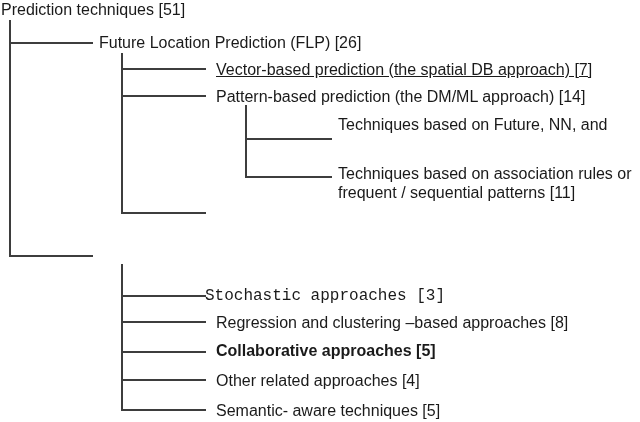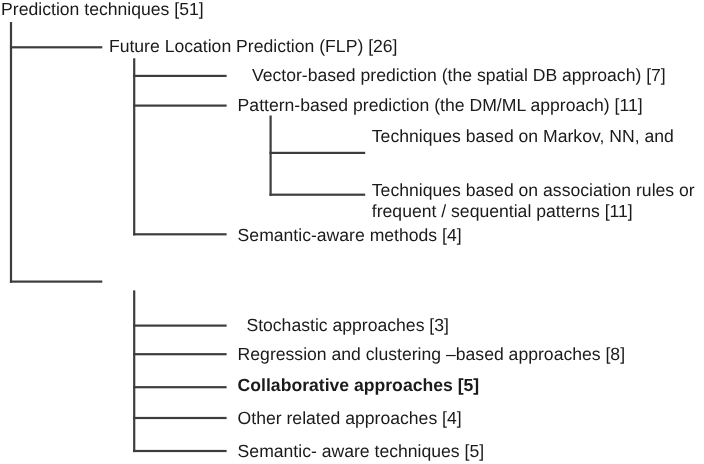--- a/index.html
+++ b/index.html
@@ -47,37 +47,36 @@
   <div class="line h" style="left:121px; top:295px; width:85px;"></div>
   <div class="line h" style="left:121px; top:321px; width:85px;"></div>
   <div class="line h" style="left:121px; top:351px; width:85px;"></div>
   <div class="line h" style="left:121px; top:379px; width:85px;"></div>
   <div class="line h" style="left:121px; top:409px; width:85px;"></div>
 
   <div class="label" style="left:1px;   top:0px;">Prediction techniques [51]</div>
 
   <div class="label" style="left:99px;  top:33px;">Future Location Prediction (FLP) [26]</div>
 
-  <div class="label" style="left:229px; top:60px;">Vector-based prediction (the spatial DB approach) [7]</div>
+  <div class="label" style="left:216px; top:60px;text-decoration:underline;">Vector-based prediction (the spatial DB approach) [7]</div>
 
-  <div class="label" style="left:216px; top:87px;">Pattern-based prediction (the DM/ML approach) [11]</div>
+  <div class="label" style="left:216px; top:87px;">Pattern-based prediction (the DM/ML approach) [14]</div>
 
   <div class="label multiline" style="left:338px; top:115px;">
-    <div class="tline">Techniques based on Markov, NN, and</div>
+    <div class="tline">Techniques based on Future, NN, and</div>
   </div>
 
   <div class="label multiline" style="left:338px; top:164px;">
     <div class="tline">Techniques based on association rules or</div>
     <div class="tline">frequent / sequential patterns [11]</div>
   </div>
 
-  <div class="label" style="left:216px; top:205px;">Semantic-aware methods [4]</div>
 
 
-  <div class="label" style="left:224px; top:287px;">Stochastic approaches [3]</div>
+  <div class="label" style="left:205px; top:287px;font-family:Liberation Mono, monospace;">Stochastic approaches [3]</div>
 
   <div class="label" style="left:216px; top:313px;">Regression and clustering –based approaches [8]</div>
 
   <div class="label" style="left:216px; top:341px;font-weight:bold;">Collaborative approaches [5]</div>
 
   <div class="label" style="left:216px; top:371px;">Other related approaches [4]</div>
 
   <div class="label" style="left:216px; top:401px;">Semantic- aware techniques [5]</div>
 
 </div>

